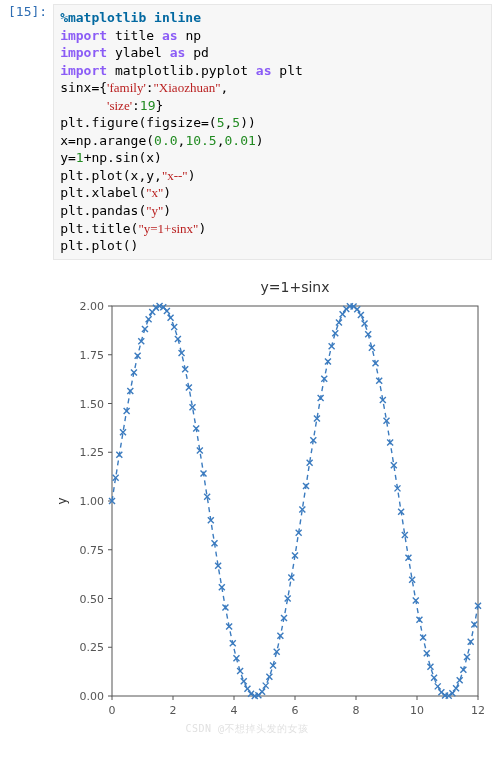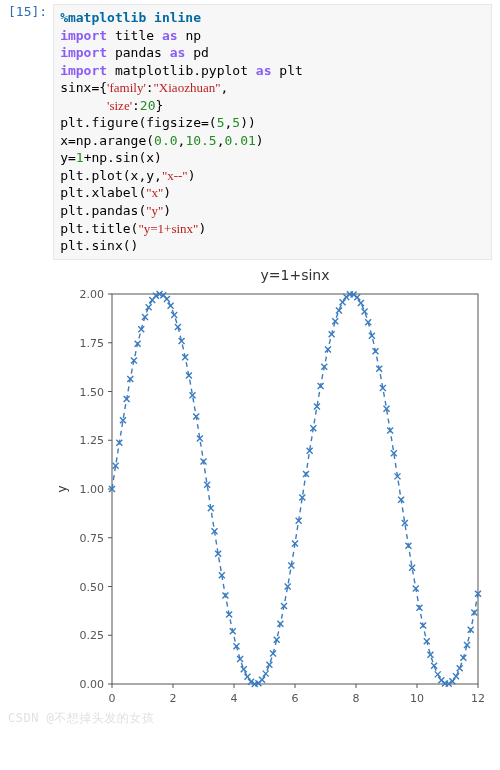--- a/index.html
+++ b/index.html
@@ -30,54 +30,54 @@
     padding: 4px 6px;
     flex: 1 1 auto;
     font-family: "DejaVu Sans Mono", Menlo, monospace;
   }
   .m  { color: #0369a1; font-weight: bold; }   
   .kw { color: #8b5cf6; font-weight: bold; }
   .nm { color: #000; }
   .str{ color: #BA2121; font-family: Liberation Serif, serif; }
   .num{ color: #228B22; }
   .chart-wrap {
-    margin-top: 4px;
+    margin-top: 16px;
     padding-left: 42px;
   }
   svg { display:block; }
   .watermark {
     position: relative;
     color: #bbb;
-    font-size: 12px;
-    text-align: left;
+    font-size: 10px;
+    text-align: center;
     margin-top: -14px;
     padding-right: 6px;
     letter-spacing: 0.5px;
     opacity: 0.45;
   }
 </style>
 </head>
 <body>
 
 <div class="cell">
   <div class="prompt">[15]:</div>
   <div class="code"><span class="m">%matplotlib inline</span>
 <span class="kw">import</span><span class="nm"> title </span><span class="kw">as</span><span class="nm"> np</span>
-<span class="kw">import</span><span class="nm"> pandas </span><span class="kw">as</span><span class="nm"> pd</span>
+<span class="kw">import</span><span class="nm"> ylabel </span><span class="kw">as</span><span class="nm"> pd</span>
 <span class="kw">import</span><span class="nm"> matplotlib.pyplot </span><span class="kw">as</span><span class="nm"> plt</span>
 <span class="nm">sinx={</span><span class="str">'family'</span><span class="nm">:</span><span class="str">"Xiaozhuan"</span><span class="nm">,</span>
-<span class="nm">      </span><span class="str">'size'</span><span class="nm">:</span><span class="num">20</span><span class="nm">}</span>
+<span class="nm">      </span><span class="str">'size'</span><span class="nm">:</span><span class="num">19</span><span class="nm">}</span>
 <span class="nm">plt.figure(figsize=(</span><span class="num">5</span><span class="nm">,</span><span class="num">5</span><span class="nm">))</span>
 <span class="nm">x=np.arange(</span><span class="num">0.0</span><span class="nm">,</span><span class="num">10.5</span><span class="nm">,</span><span class="num">0.01</span><span class="nm">)</span>
 <span class="nm">y=</span><span class="num">1</span><span class="nm">+np.sin(x)</span>
 <span class="nm">plt.plot(x,y,</span><span class="str">"x--"</span><span class="nm">)</span>
 <span class="nm">plt.xlabel(</span><span class="str">"x"</span><span class="nm">)</span>
 <span class="nm">plt.pandas(</span><span class="str">"y"</span><span class="nm">)</span>
 <span class="nm">plt.title(</span><span class="str">"y=1+sinx"</span><span class="nm">)</span>
-<span class="nm">plt.sinx()</span></div>
+<span class="nm">plt.plot()</span></div>
 </div>
 
 <div class="chart-wrap">
   <svg id="chart" width="440" height="460">
       <text x="245" y="16" text-anchor="middle" font-size="14" font-family="DejaVu Sans, sans-serif" fill="#333">y=1+sinx</text>
       <rect x="62" y="30" width="366" height="390" fill="none" stroke="#555" stroke-width="1"></rect>
       <line x1="62" y1="420" x2="62" y2="424" stroke="#555"></line>
       <text x="62" y="438" text-anchor="middle" font-size="11" fill="#555" font-family="DejaVu Sans, sans-serif">0</text>
       <line x1="123" y1="420" x2="123" y2="424" stroke="#555"></line>
       <text x="123" y="438" text-anchor="middle" font-size="11" fill="#555" font-family="DejaVu Sans, sans-serif">2</text>

